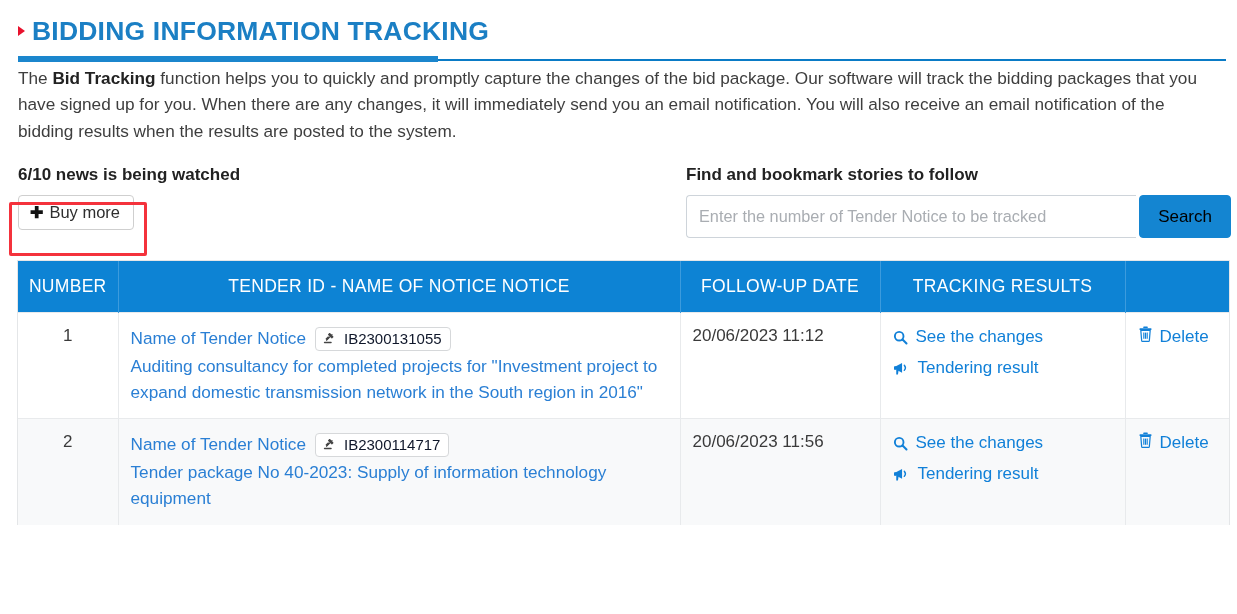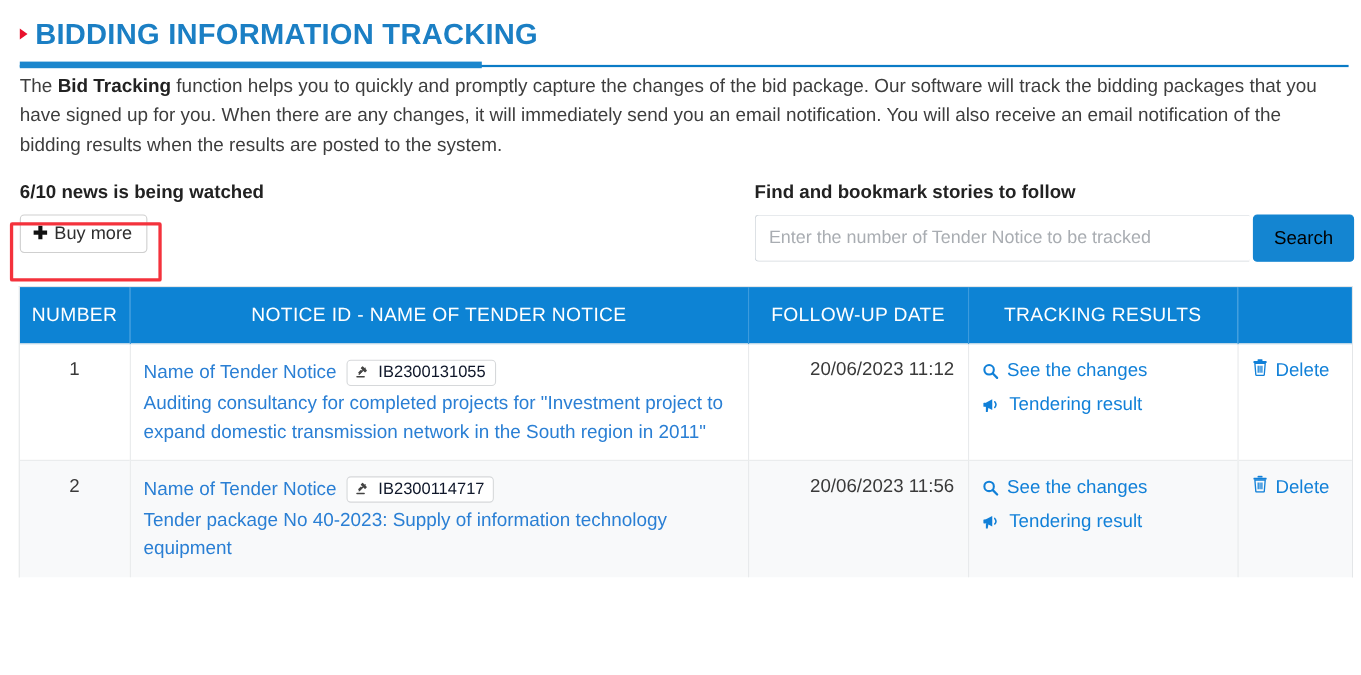--- a/index.html
+++ b/index.html
@@ -280,21 +280,21 @@
     color: #2a7fd4;
     font-size: 17.2px;
     line-height: 1.52;
     margin-top: 2px;
     cursor: pointer;
     text-decoration: none;
     display: block;
   }
 
   .date-cell {
-    text-align: right;
+    text-align: left;
     font-size: 17px;
     color: #3a3a3a;
     padding-top: 14px;
   }
 
   .action-link {
     display: flex;
     align-items: center;
     gap: 8px;
     color: #1180d8;
@@ -359,21 +359,21 @@
       <colgroup>
         <col class="col-num">
           <col class="col-name">
           <col class="col-date">
           <col class="col-track">
           <col class="col-act">
       </colgroup>
       <thead>
         <tr>
           <th>NUMBER</th>
-          <th>NOTICE ID - NAME OF TENDER NOTICE</th>
+          <th>TENDER ID - NAME OF NOTICE NOTICE</th>
           <th>FOLLOW-UP DATE</th>
           <th>TRACKING RESULTS</th>
           <th></th>
         </tr>
       </thead>
       <tbody>
 
         <tr class="row-odd">
           <td class="cell-center">
             <span>1</span>
@@ -388,21 +388,21 @@
                       <line x1="1.2" y1="13.2" x2="8.6" y2="13.2" stroke-width="1.6"></line>
                       <line x1="3.4" y1="10.6" x2="9.8" y2="4.2"></line>
                     </g>
                     <rect x="7.0" y="2.0" width="6.6" height="3.0" rx="0.6" transform="rotate(45 7.0 2.0)" fill="#444"></rect>
                     <rect x="2.2" y="9.0" width="4.4" height="2.4" rx="0.5" transform="rotate(-45 2.2 9.0)" fill="#444"></rect>
                   </svg>
                 </span>
                 <span>IB2300131055</span>
               </span>
             </div>
-            <a class="tender-desc">Auditing consultancy for completed projects for "Investment project to expand domestic transmission network in the South region in 2011"</a>
+            <a class="tender-desc">Auditing consultancy for completed projects for "Investment project to expand domestic transmission network in the South region in 2016"</a>
           </td>
           <td class="date-cell">
             <span>20/06/2023 11:12</span>
           </td>
           <td>
             <a class="action-link">
               <span>
                 <svg width="15" height="15" viewBox="0 0 16 16" fill="none">
                   <circle cx="6.6" cy="6.6" r="4.6" stroke="#1180d8" stroke-width="2"></circle>
                   <line x1="10.2" y1="10.2" x2="14.4" y2="14.4" stroke="#1180d8" stroke-width="2.2" stroke-linecap="round"></line>

